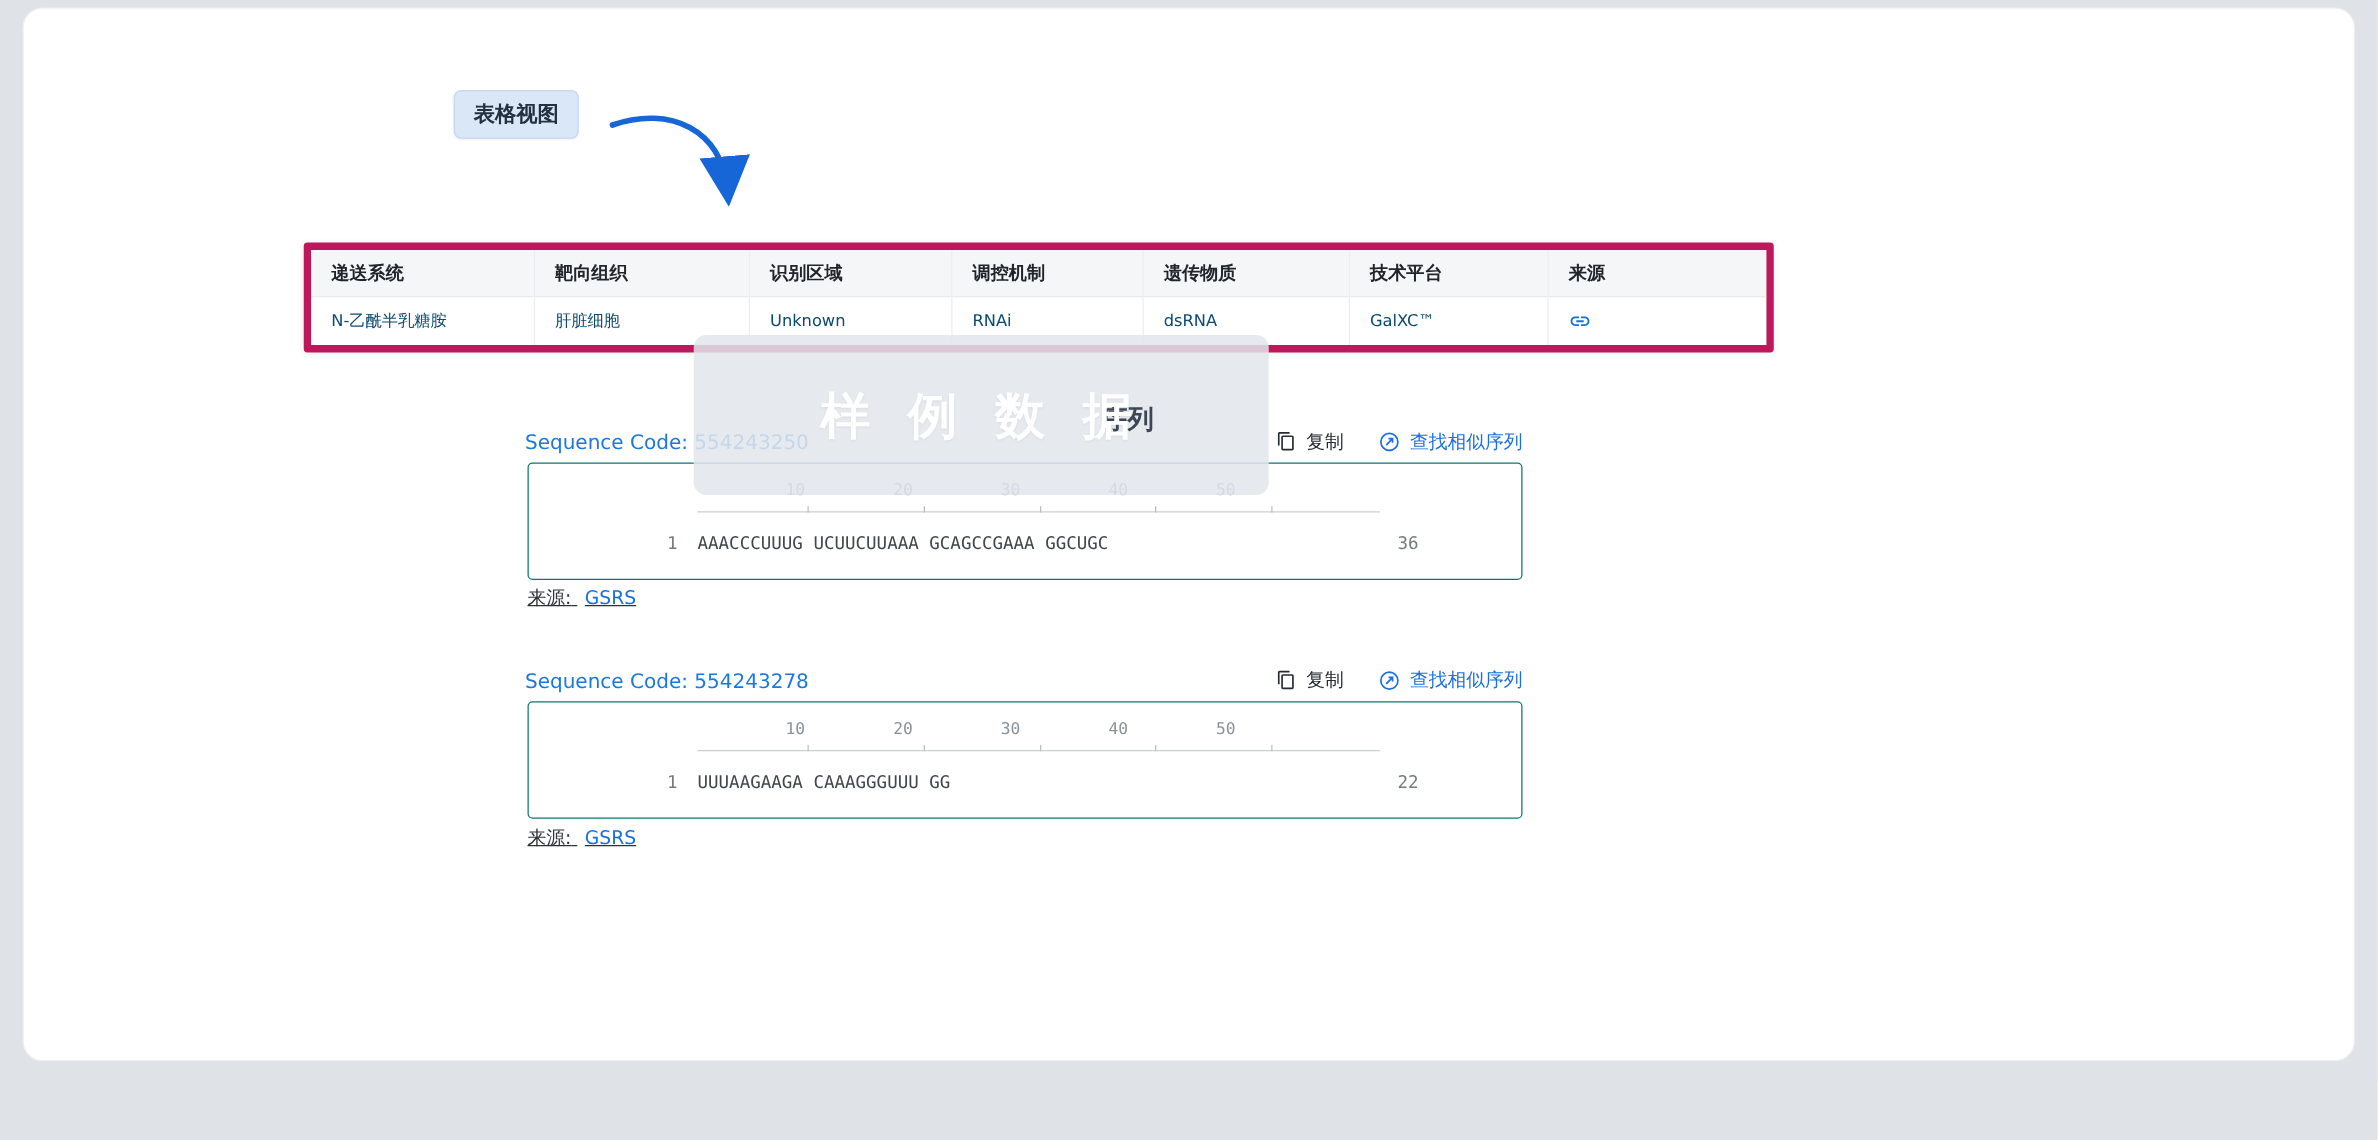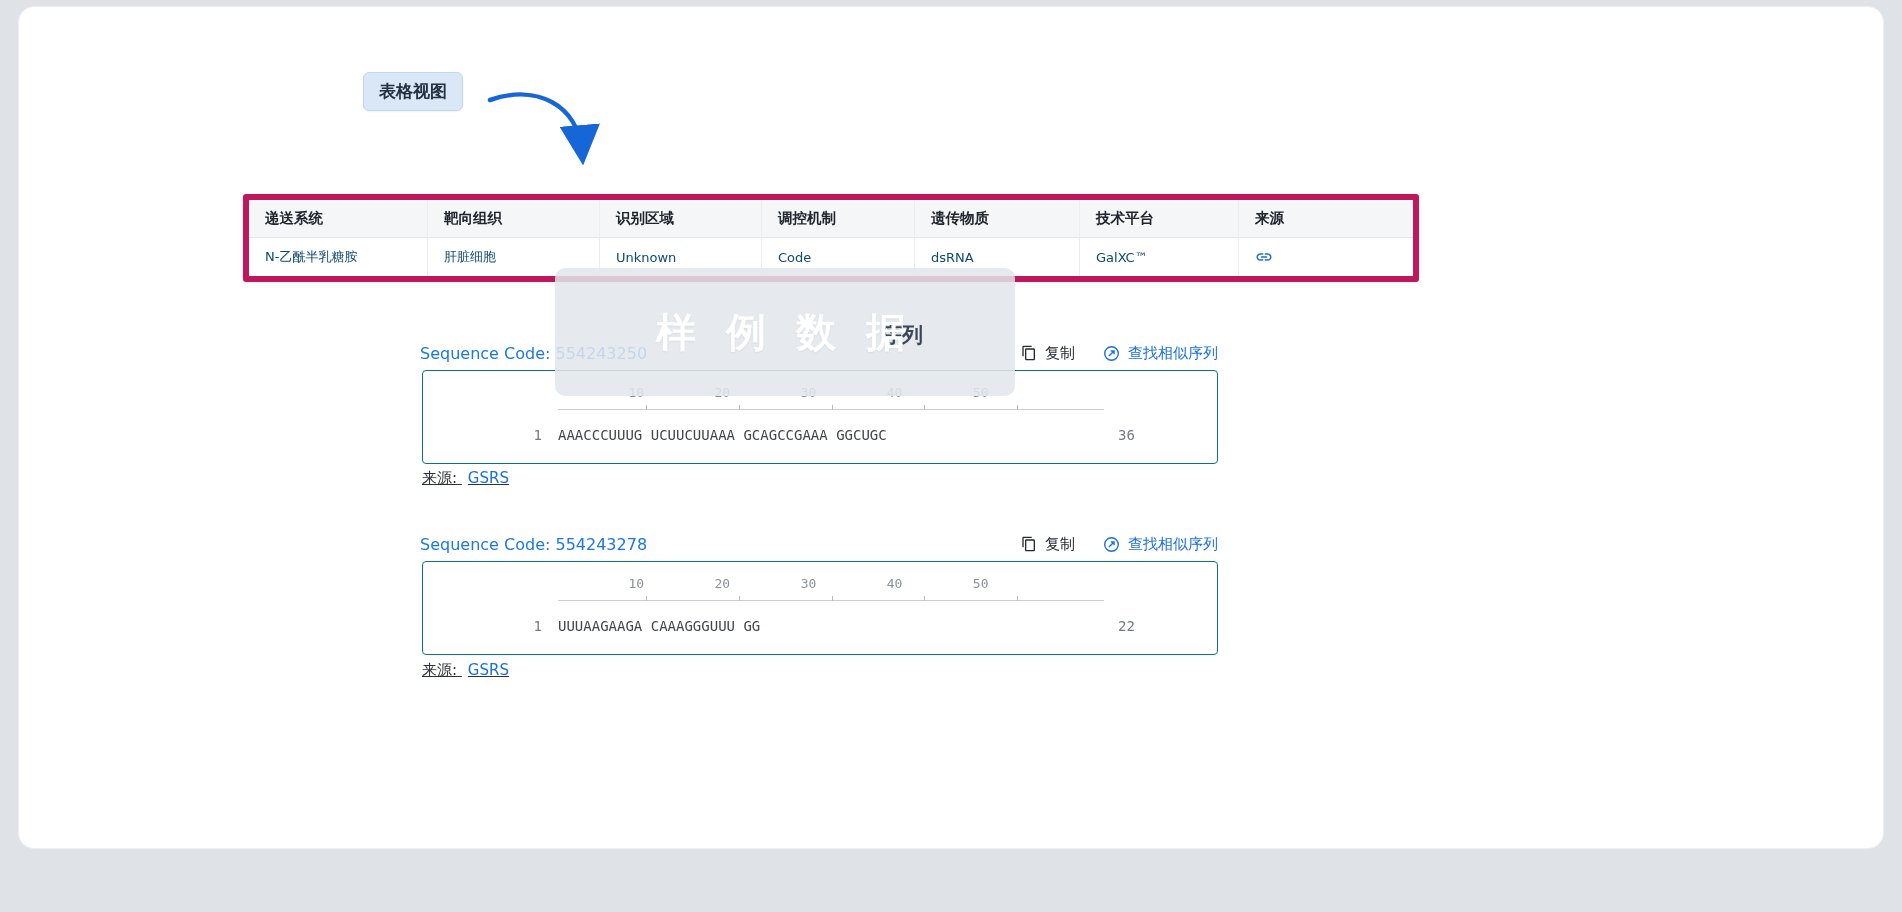--- a/index.html
+++ b/index.html
@@ -115,21 +115,21 @@
     <div class="th">靶向组织</div>
     <div class="th">识别区域</div>
     <div class="th">调控机制</div>
     <div class="th">遗传物质</div>
     <div class="th">技术平台</div>
     <div class="th">来源</div>
 
     <div class="td">N-乙酰半乳糖胺</div>
     <div class="td">肝脏细胞</div>
     <div class="td">Unknown</div>
-    <div class="td">Code</div>
+    <div class="td">RNAi</div>
     <div class="td">dsRNA</div>
     <div class="td">GalXC™</div>
     <div class="td link-icon">
       <span>
         <svg width="18" height="18" viewBox="0 0 24 24" fill="#1a6fe0">
           <path d="M3.9 12c0-1.7 1.4-3.1 3.1-3.1h4V7H7c-2.8 0-5 2.2-5 5s2.2 5 5 5h4v-1.9H7c-1.7 0-3.1-1.4-3.1-3.1zM8 13h8v-2H8v2zm9-6h-4v1.9h4c1.7 0 3.1 1.4 3.1 3.1s-1.4 3.1-3.1 3.1h-4V17h4c2.8 0 5-2.2 5-5s-2.2-5-5-5z"></path>
         </svg>
       </span>
     </div>
   </div>

